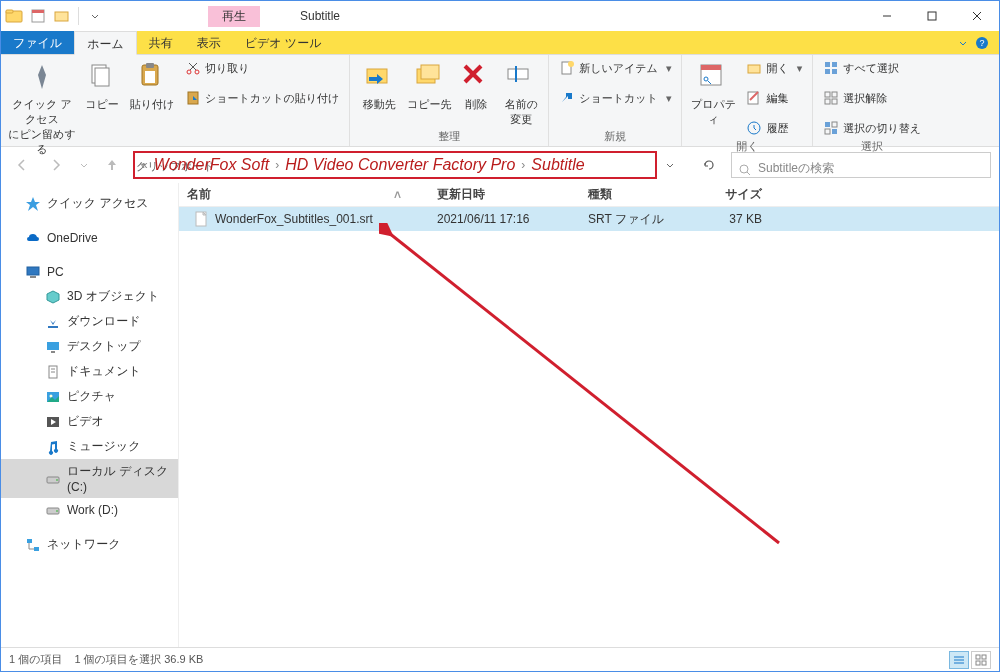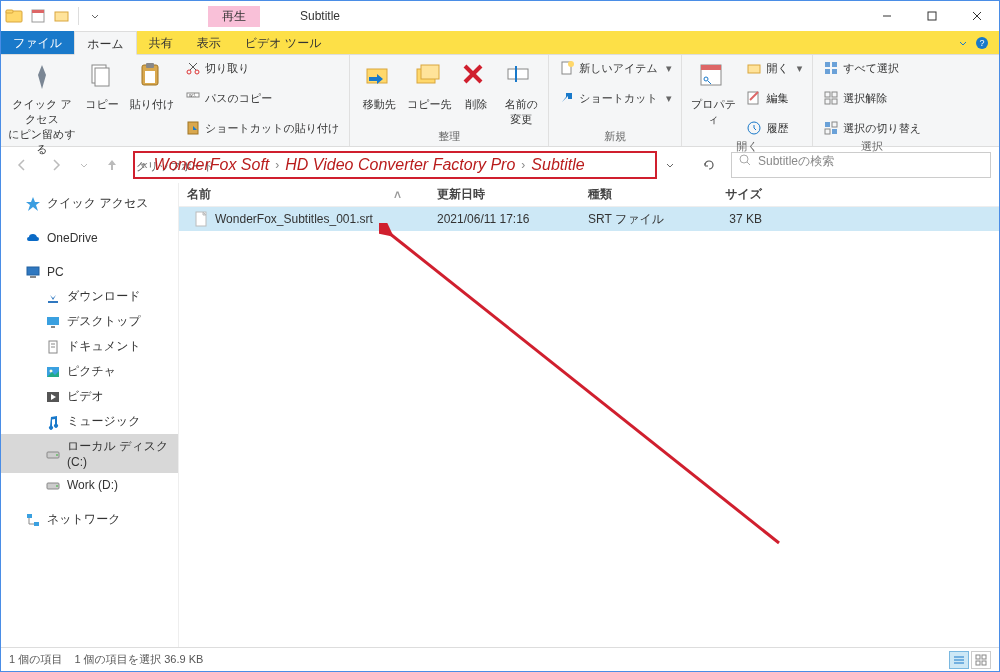--- a/index.html
+++ b/index.html
@@ -35,21 +35,21 @@
   .small-btn .icon-sm { width: 16px; height: 16px; }
 
   
   .addressbar-row { display: flex; align-items: center; height: 36px; padding: 4px 8px; gap: 8px; }
   .nav-btn { width: 26px; height: 26px; display: flex; align-items: center; justify-content: center; color: #999; }
   .breadcrumb-box { flex: 1; border: 2px solid #d01f2e; display: flex; align-items: center; height: 28px; padding: 0 4px; }
   .breadcrumb-box .seg { padding: 0 4px; font-size: 16px; color: #b91c1c; font-style: italic; }
   .breadcrumb-box .chev { color: #888; padding: 0 2px; }
   .addr-dropdown { width: 22px; text-align: center; color: #666; }
   .refresh-btn { width: 28px; height: 26px; display: flex; align-items: center; justify-content: center; color: #555; }
-  .search-box { width: 260px; height: 26px; border: 1px solid #ccc; display: flex; align-items: flex-start; padding: 0 6px; color: #888; font-size: 12px; }
+  .search-box { width: 260px; height: 26px; border: 1px solid #ccc; display: flex; align-items: flex-end; padding: 0 6px; color: #888; font-size: 12px; }
 
   
   .main { flex: 1; display: flex; overflow: hidden; }
   .sidebar { width: 178px; border-right: 1px solid #eee; padding-top: 8px; overflow-y: auto; }
   .tree-item { display: flex; align-items: center; gap: 6px; padding: 4px 8px 4px 24px; font-size: 12px; cursor: pointer; }
   .tree-item.level2 { padding-left: 44px; }
   .tree-item.selected { background: #d8d8d8; }
   .tree-icon { width: 16px; height: 16px; flex-shrink: 0; }
   .tree-sep { height: 10px; }
 
@@ -187,29 +187,20 @@
                 <circle cx="12" cy="12" r="2" fill="none" stroke="#d33"></circle>
                 <line x1="5" y1="10" x2="12" y2="3" stroke="#555"></line>
                 <line x1="11" y1="10" x2="4" y2="3" stroke="#555"></line>
               </svg>
             </span>
             <span>切り取り</span>
           </div>
         <div class="small-btn">
             <span class="icon-sm">
               <svg width="16" height="16" viewBox="0 0 16 16">
-                <rect x="2" y="3" width="12" height="4" fill="#fff" stroke="#888"></rect>
-                <text x="4" y="7" font-size="5" fill="#555">w:\</text>
-              </svg>
-            </span>
-            <span>パスのコピー</span>
-          </div>
-        <div class="small-btn">
-            <span class="icon-sm">
-              <svg width="16" height="16" viewBox="0 0 16 16">
                 <rect x="3" y="2" width="10" height="12" fill="#d9a84e" stroke="#a07425"></rect>
                 <path d="M8 6 L12 10 L8 10" fill="#1979ca"></path>
               </svg>
             </span>
             <span>ショートカットの貼り付け</span>
           </div>
       </div>
     </div>
     <div class="ribbon-group-label">クリップボード</div>
   </div>
@@ -445,20 +436,28 @@
     <div class="tree-sep"></div>
     <div class="tree-item">
       <span class="tree-icon">
           <svg width="16" height="16" viewBox="0 0 16 16">
             <rect x="2" y="3" width="12" height="8" fill="#3078c0" stroke="#2060a0"></rect>
             <rect x="5" y="12" width="6" height="2" fill="#888"></rect>
           </svg>
         </span>
       <span>PC</span>
     </div>
+    <div class="tree-item level2">
+        <span class="tree-icon">
+          <svg width="16" height="16" viewBox="0 0 16 16">
+            <path d="M8 2 L14 5 L14 11 L8 14 L2 11 L2 5 Z" fill="#6cc" stroke="#399"></path>
+          </svg>
+        </span>
+        <span>3D オブジェクト</span>
+      </div>
     <div class="tree-item level2">
         <span class="tree-icon">
           <svg width="16" height="16" viewBox="0 0 16 16">
             <path d="M8 2 L8 9 L5 6 L8 11 L11 6 L8 9" fill="#3078c0"></path>
             <rect x="3" y="12" width="10" height="2" fill="#3078c0"></rect>
           </svg>
         </span>
         <span>ダウンロード</span>
       </div>
     <div class="tree-item level2">

